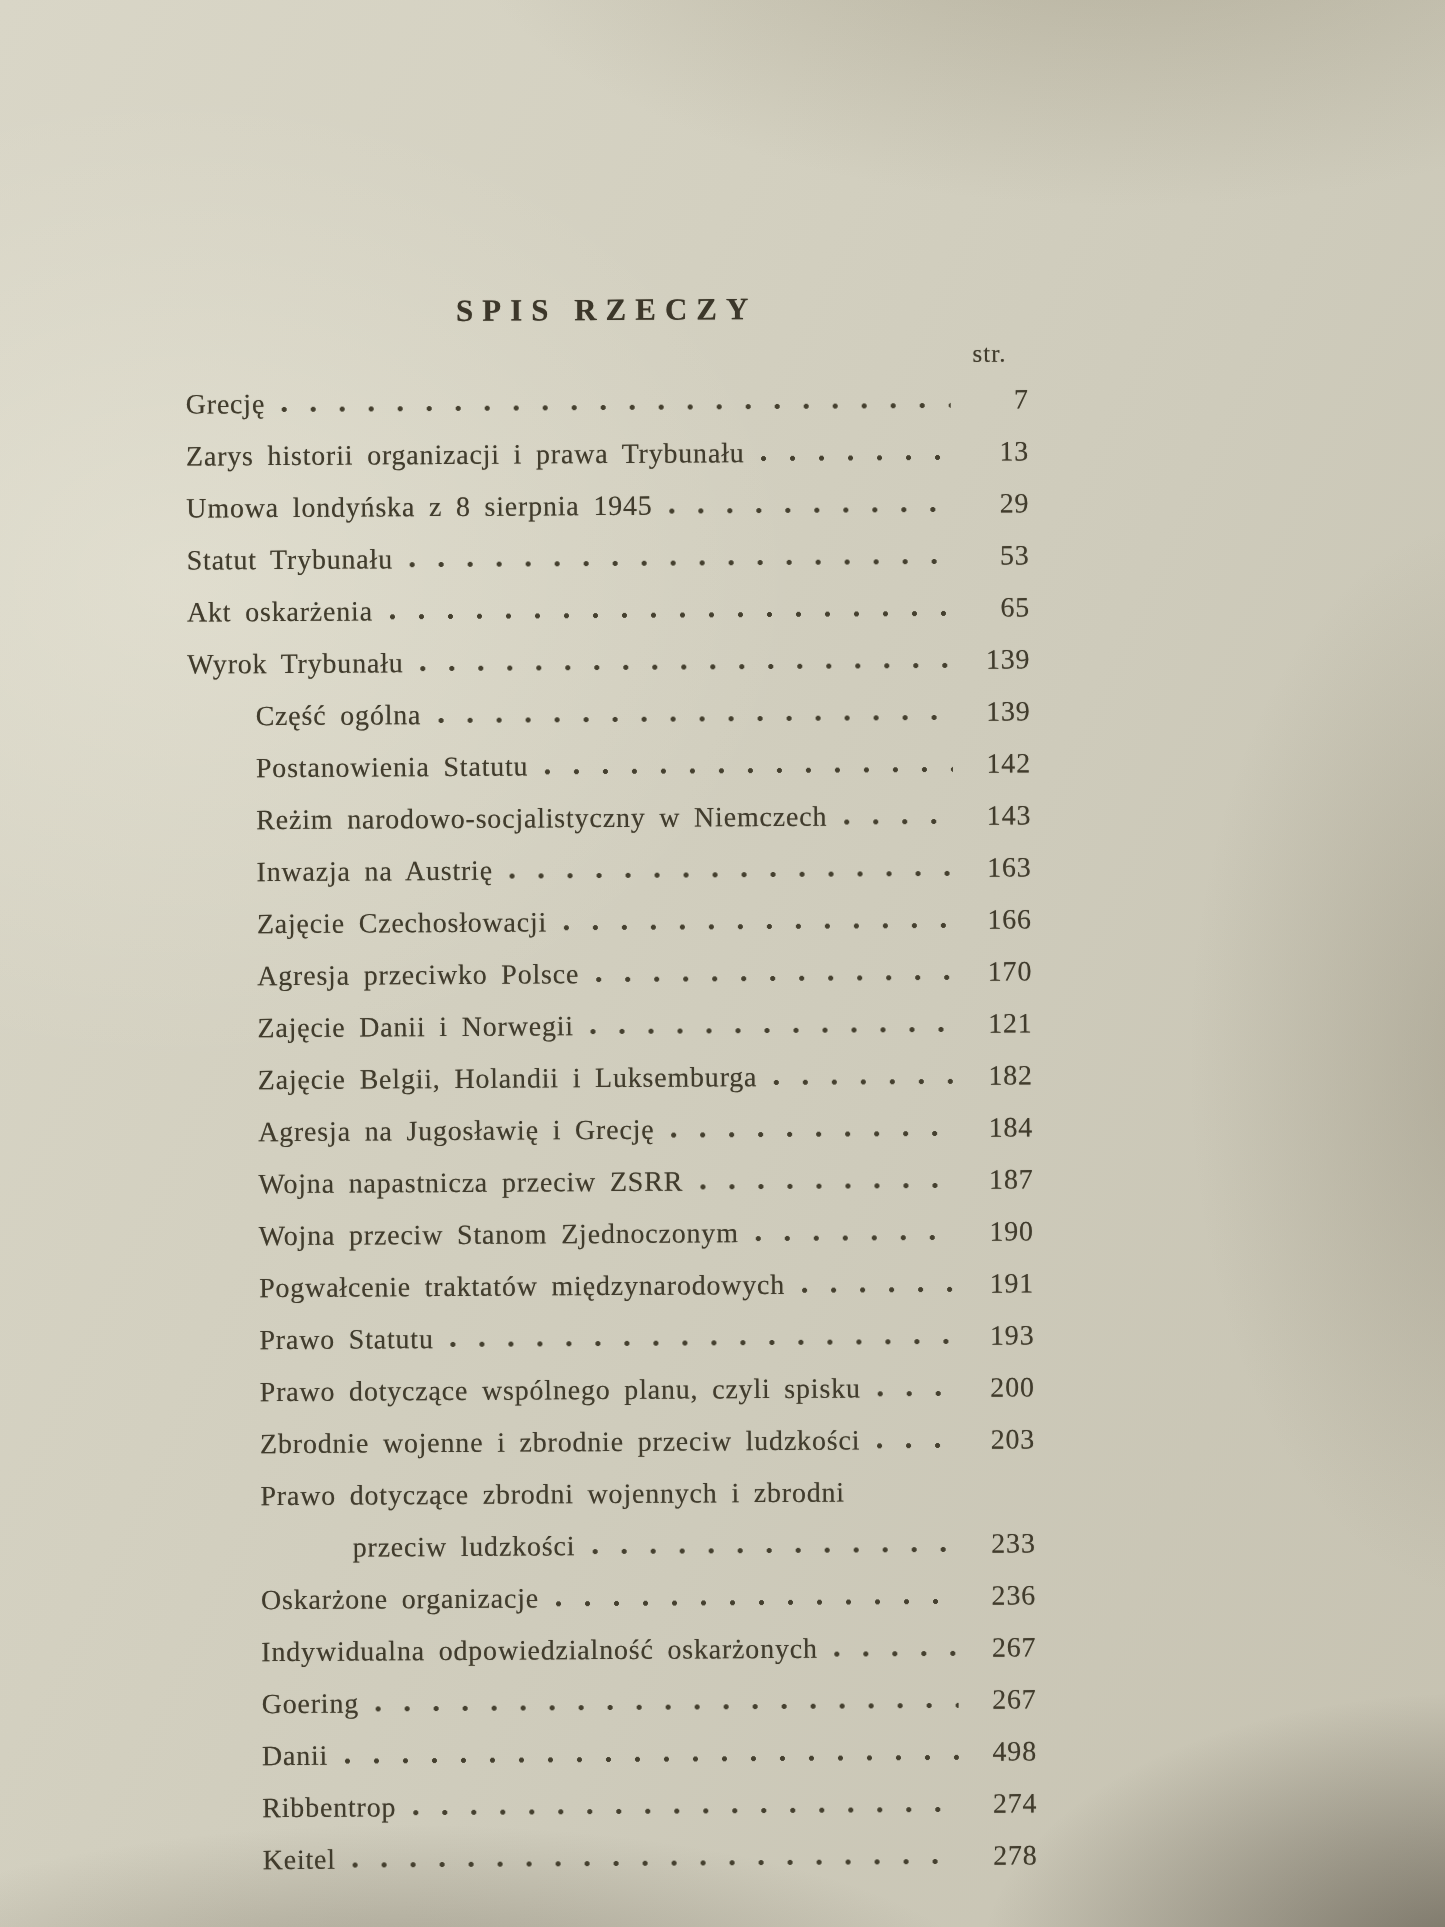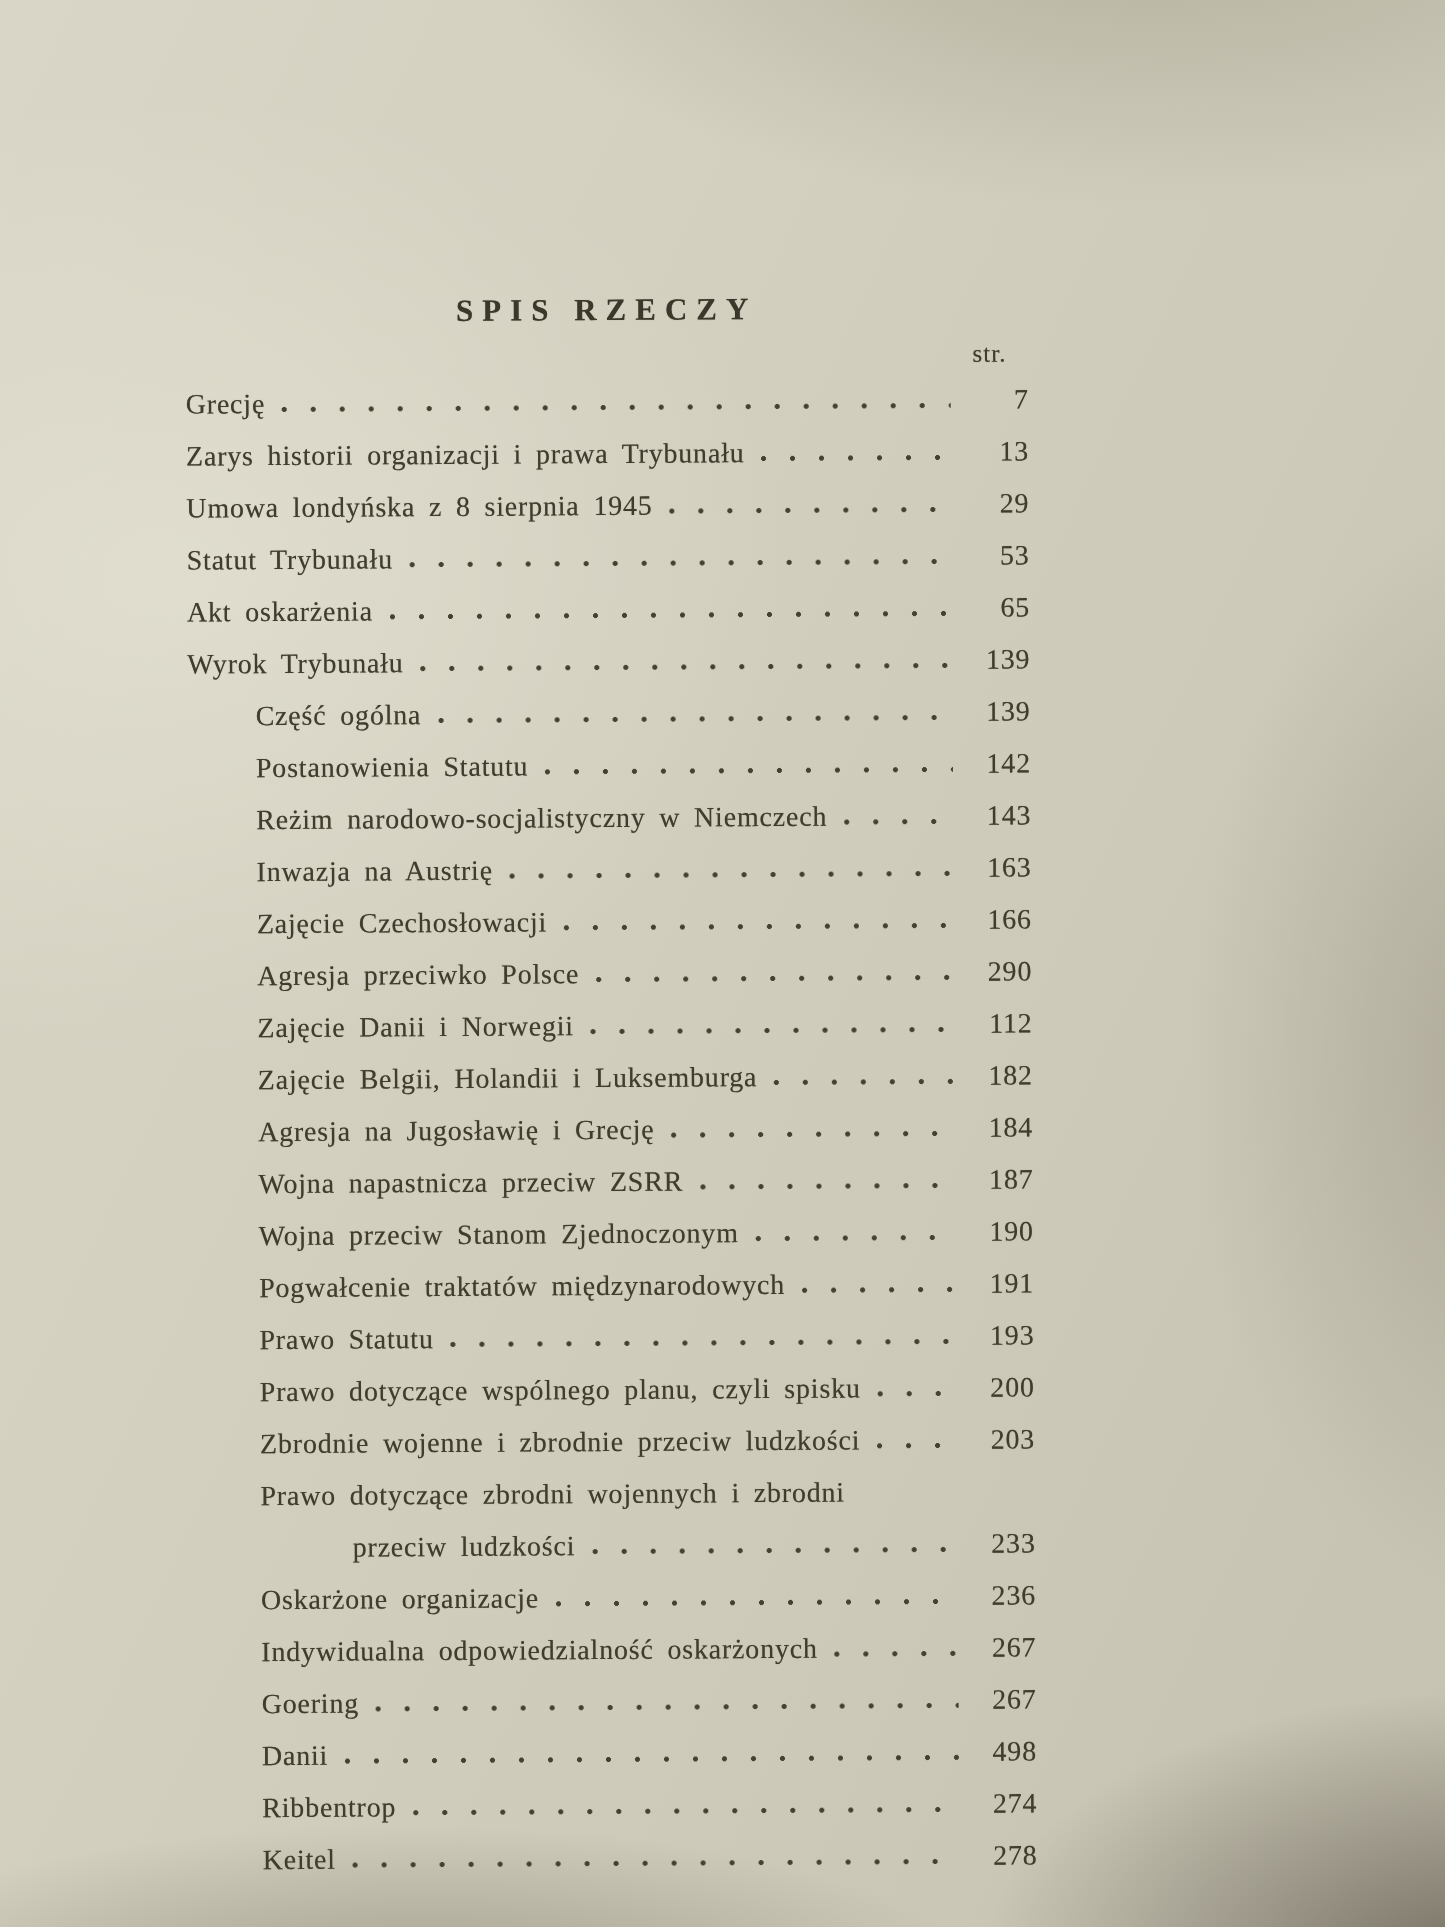--- a/index.html
+++ b/index.html
@@ -145,26 +145,26 @@
           <span class="pagenum">163</span>
         </div>
         <div class="row indent-1">
           <span class="label">Zajęcie Czechosłowacji</span>
           <span class="dots"></span>
           <span class="pagenum">166</span>
         </div>
         <div class="row indent-1">
           <span class="label">Agresja przeciwko Polsce</span>
           <span class="dots"></span>
-          <span class="pagenum">290</span>
+          <span class="pagenum">170</span>
         </div>
         <div class="row indent-1">
           <span class="label">Zajęcie Danii i Norwegii</span>
           <span class="dots"></span>
-          <span class="pagenum">112</span>
+          <span class="pagenum">121</span>
         </div>
         <div class="row indent-1">
           <span class="label">Zajęcie Belgii, Holandii i Luksemburga</span>
           <span class="dots"></span>
           <span class="pagenum">182</span>
         </div>
         <div class="row indent-1">
           <span class="label">Agresja na Jugosławię i Grecję</span>
           <span class="dots"></span>
           <span class="pagenum">184</span>

